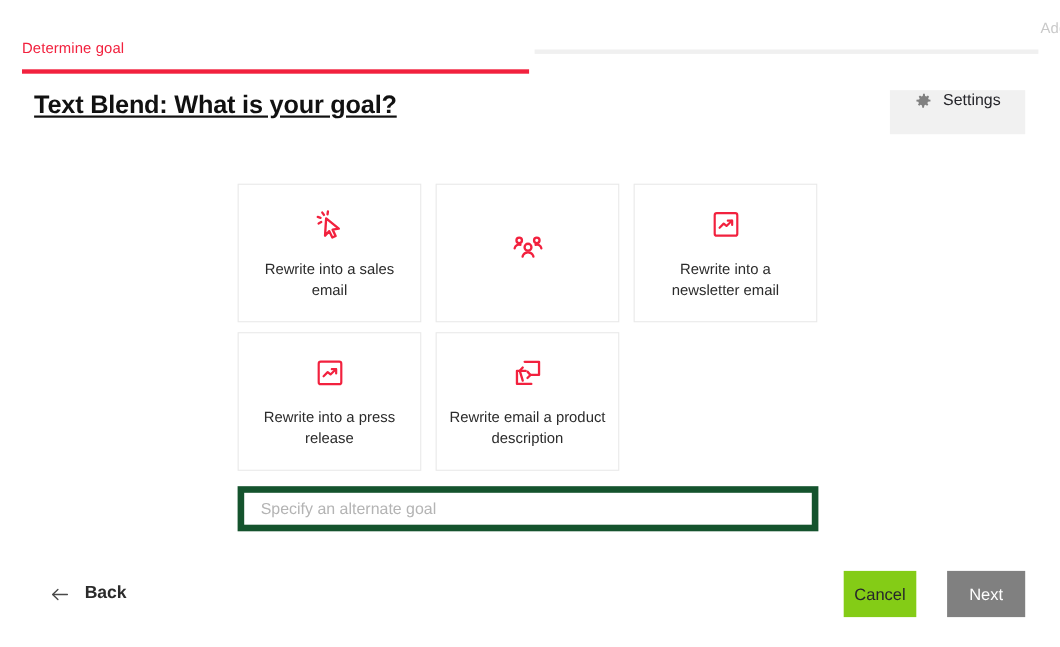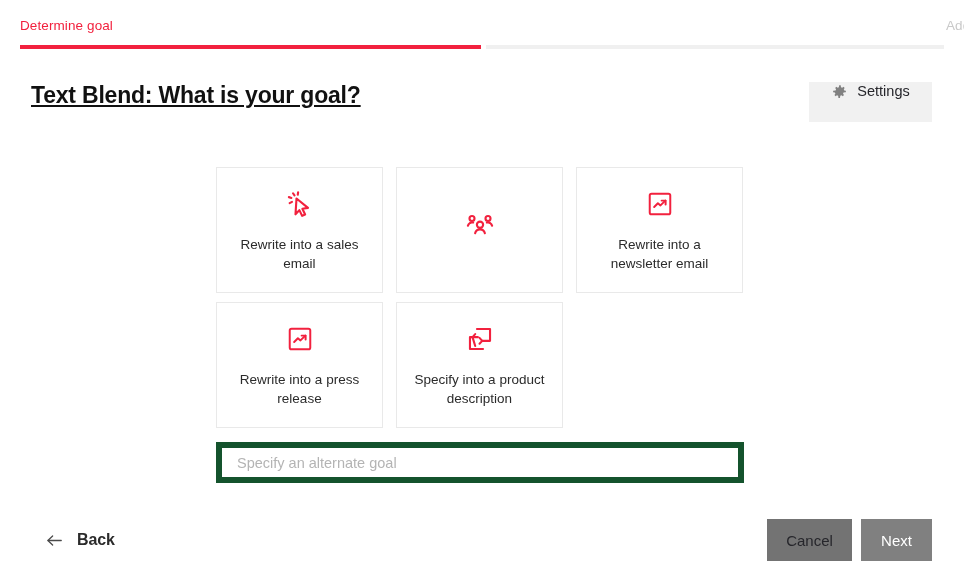--- a/index.html
+++ b/index.html
@@ -21,21 +21,21 @@
     position: absolute;
     left: 20px;
     top: 18px;
     width: 924px;
     display: flex;
   }
   .step {
     display: flex;
     flex-direction: column;
   }
-  .step.active { width: 461px; }
+  .step.active { width: 461px; margin-top: 18px; }
   .step.inactive { width: 463px; margin-left: 0px; }
   .step-label {
     font-size: 13.5px;
     line-height: 16px;
     letter-spacing: 0.1px;
     padding-left: 0px;
     white-space: nowrap;
   }
   .step.active .step-label { color: #f2213e; }
   .step.inactive .step-label { color: #c9c9c9; padding-left: 465px; }
@@ -154,23 +154,23 @@
     font-weight: bold;
     color: #2b2b2b;
     letter-spacing: -0.1px;
   }
   .arrow-left-icon { display: block; width: 19px; height: 15px; }
 
   .cancel-button {
     position: absolute;
     left: 767px;
     top: 519px;
-    width: 85px;
+    width: 66px;
     height: 42px;
-    background: #737373;
+    background: #84cc16;
     border: none;
     font-family: inherit;
     font-size: 15px;
     color: #26262b;
     cursor: pointer;
   }
   .next-button {
     position: absolute;
     left: 861px;
     top: 519px;
@@ -263,21 +263,21 @@
 
   <div class="goal-card">
     <span class="card-icon">
       <svg width="28" height="28" viewBox="0 0 24 24" fill="none" stroke="#f2213e" stroke-width="1.8" stroke-linecap="round" stroke-linejoin="round">
         <path d="M9.4 3.4 H20.6 V13.6 H13.8"></path>
         <path d="M11.6 11 L13.9 13.6 L11.6 16"></path>
         <path d="M14.6 20.6 H3.4 V10.4 H10.2"></path>
         <path d="M12.4 18 L10.1 10.4 L12.4 7.8" transform="translate(-4.5 0)"></path>
       </svg>
     </span>
-    <span class="card-label">Specify into a product description</span>
+    <span class="card-label">Rewrite email a product description</span>
   </div>
 
 </div>
 
 <input class="alt-goal-input" type="text" placeholder="Specify an alternate goal" style="">
 
 <button class="back-button">
   <span>
     <svg class="arrow-left-icon" viewBox="0 0 24 20" fill="none" stroke="#4a4a4a" stroke-width="1.7" stroke-linecap="round" stroke-linejoin="round">
       <path d="M21 10 H3.5"></path>

